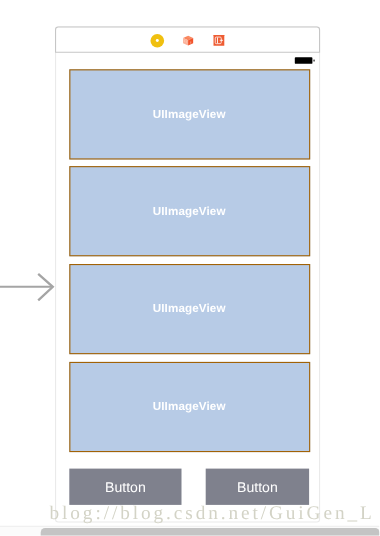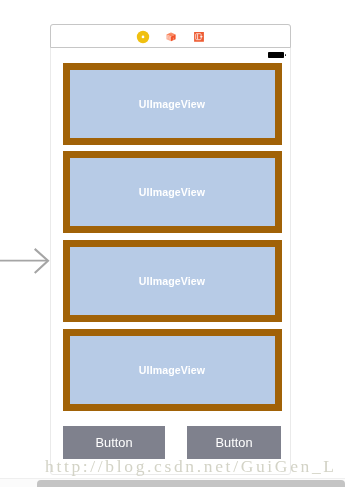--- a/index.html
+++ b/index.html
@@ -18,21 +18,21 @@
            display:flex;align-items:center;justify-content:center;}
   .tbicon{width:14px;height:14px;margin:0 7px;display:block;position:relative;top:0.5px;left:0.6px;}
 
   .statusbar{position:absolute;left:0;top:23px;width:239px;height:15px;}
   .battery{position:absolute;left:216.8px;top:4.4px;width:16px;height:5.5px;
            background:#000;border-radius:0.8px;}
   .battery:after{content:"";position:absolute;right:-2.4px;top:1.8px;width:1.4px;height:2.2px;
                  background:#000;border-radius:0.4px;}
 
   .iv{position:absolute;left:11.5px;width:219px;height:82px;background:#b7cbe6;
-      border:7px solid #a16207;box-sizing:border-box;color:#fff;
+      border:1px solid #a16207;box-sizing:border-box;color:#fff;
       font-size:10.6px;font-weight:bold;letter-spacing:.1px;
       display:flex;align-items:center;justify-content:center;}
 
   .btn{position:absolute;height:33px;top:401px;background:#7f818d;color:#fff;font-size:12.8px;
        display:flex;align-items:center;justify-content:center;text-align:right;}
 
   .wm{position:absolute;left:45px;top:456px;font-family:"Liberation Serif",serif;
       font-size:17.5px;color:#d3d3c6;white-space:nowrap;letter-spacing:2.65px;}
 
   .sbar{position:absolute;left:0;top:478px;width:345px;height:9px;
@@ -99,17 +99,17 @@
       </div>
 
     <div class="btn" style="left:12px;width:102px">
         <span>Button</span>
       </div>
     <div class="btn" style="left:136px;width:94px">
         <span>Button</span>
       </div>
   </div>
 
-  <div class="wm">http://blog.csdn.net/GuiGen_L</div>
+  <div class="wm">blog://blog.csdn.net/GuiGen_L</div>
 
   <div class="sbar"></div>
   <div class="sthumb"></div>
 </div>
 
 </body></html>

